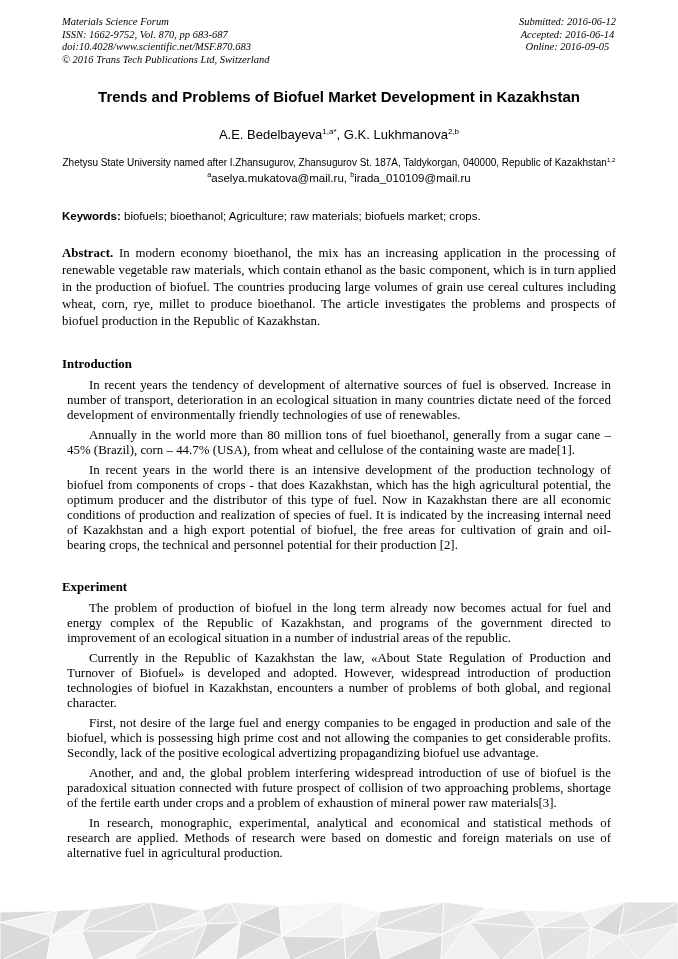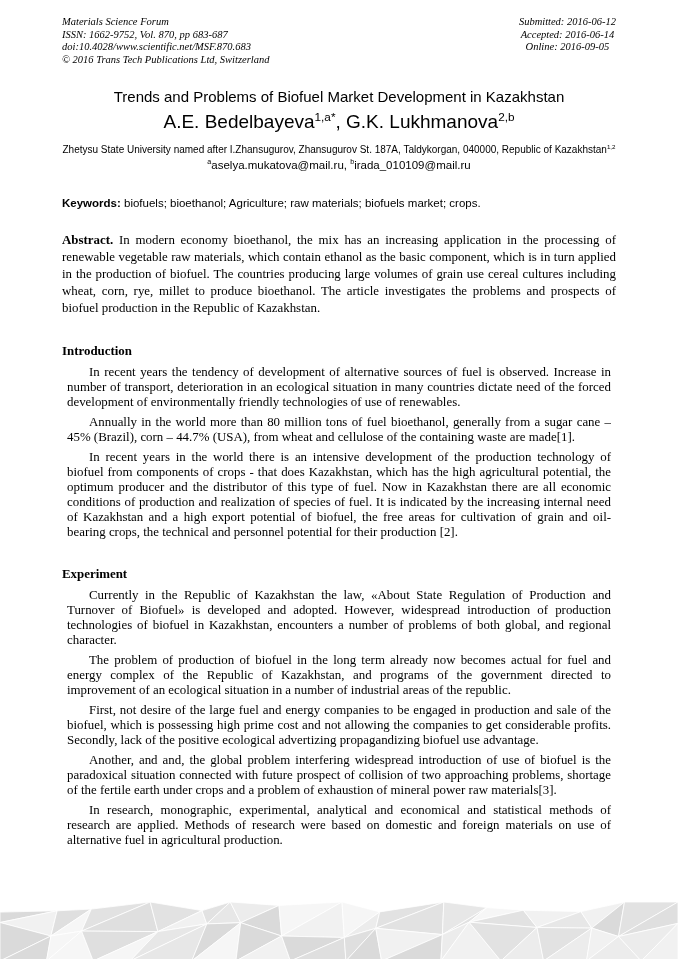--- a/index.html
+++ b/index.html
@@ -24,30 +24,30 @@
     font-style: italic;
     font-size: 10.5px;
     line-height: 12.5px;
   }
   .meta-left div, .meta-right div { white-space: nowrap; }
   .meta-right { text-align: center; }
   
   .title {
     font-family: "Liberation Sans", sans-serif;
     font-size: 15px;
-    font-weight: normal;
+    font-weight: bold;
     text-align: center;
     margin: 21px 0 0 0;
     line-height: 19px;
   }
   .authors {
     font-family: "Liberation Sans", sans-serif;
-    font-size: 19px;
-    text-align: center;
-    margin-top: 7px;
+    font-size: 13px;
+    text-align: center;
+    margin-top: 20px;
     line-height: 17px;
   }
   sup { font-size: 0.62em; line-height: 0; }
   .affiliation {
     font-family: "Liberation Sans", sans-serif;
     font-size: 10px;
     text-align: center;
     margin-top: 13px;
     line-height: 14.5px;
   }
@@ -136,22 +136,22 @@
 
   <section>
     <h2 class="section-heading">Introduction</h2>
     <p class="body-p">In recent years the tendency of development of alternative sources of fuel is observed. Increase in number of transport, deterioration in an ecological situation in many countries dictate need of the forced development of environmentally friendly technologies of use of renewables.</p>
     <p class="body-p">Annually in the world more than 80 million tons of fuel bioethanol, generally from a sugar cane – 45% (Brazil), corn – 44.7% (USA), from wheat and cellulose of the containing waste are made[1].</p>
     <p class="body-p">In recent years in the world there is an intensive development of the production technology of biofuel from components of crops - that does Kazakhstan, which has the high agricultural potential, the optimum producer and the distributor of this type of fuel. Now in Kazakhstan there are all economic conditions of production and realization of species of fuel. It is indicated by the increasing internal need of Kazakhstan and a high export potential of biofuel, the free areas for cultivation of grain and oil-bearing crops, the technical and personnel potential for their production [2].</p>
   </section>
 
   <section>
     <h2 class="section-heading">Experiment</h2>
+    <p class="body-p">The problem of production of biofuel in the long term already now becomes actual for fuel and energy complex of the Republic of Kazakhstan, and programs of the government directed to improvement of an ecological situation in a number of industrial areas of the republic.</p>
     <p class="body-p">Currently in the Republic of Kazakhstan the law, «About State Regulation of Production and Turnover of Biofuel» is developed and adopted. However, widespread introduction of production technologies of biofuel in Kazakhstan, encounters a number of problems of both global, and regional character.</p>
-    <p class="body-p">The problem of production of biofuel in the long term already now becomes actual for fuel and energy complex of the Republic of Kazakhstan, and programs of the government directed to improvement of an ecological situation in a number of industrial areas of the republic.</p>
     <p class="body-p">First, not desire of the large fuel and energy companies to be engaged in production and sale of the biofuel, which is possessing high prime cost and not allowing the companies to get considerable profits. Secondly, lack of the positive ecological advertizing propagandizing biofuel use advantage.</p>
     <p class="body-p">Another, and and, the global problem interfering widespread introduction of use of biofuel is the paradoxical situation connected with future prospect of collision of two approaching problems, shortage of the fertile earth under crops and a problem of exhaustion of mineral power raw materials[3].</p>
     <p class="body-p">In research, monographic, experimental, analytical and economical and statistical methods of research are applied. Methods of research were based on domestic and foreign materials on use of alternative fuel in agricultural production.</p>
   </section>
 
   <svg id="footer-pattern-svg" class="footer-band" viewBox="0 0 678 58" xmlns="http://www.w3.org/2000/svg">
       <polygon points="0,11.1 57.1,9.8 0,21.5" fill="#dadada" stroke="#ffffff" stroke-width="0.8"></polygon>
       <polygon points="57.1,9.8 50.9,35 0,21.5" fill="#f1f1f1" stroke="#ffffff" stroke-width="0.8"></polygon>
       <polygon points="57.1,9.8 91.3,8.1 50.9,35" fill="#dfdfdf" stroke="#ffffff" stroke-width="0.8"></polygon>
       <polygon points="91.3,8.1 81.6,30.1 50.9,35" fill="#f6f6f6" stroke="#ffffff" stroke-width="0.8"></polygon>

